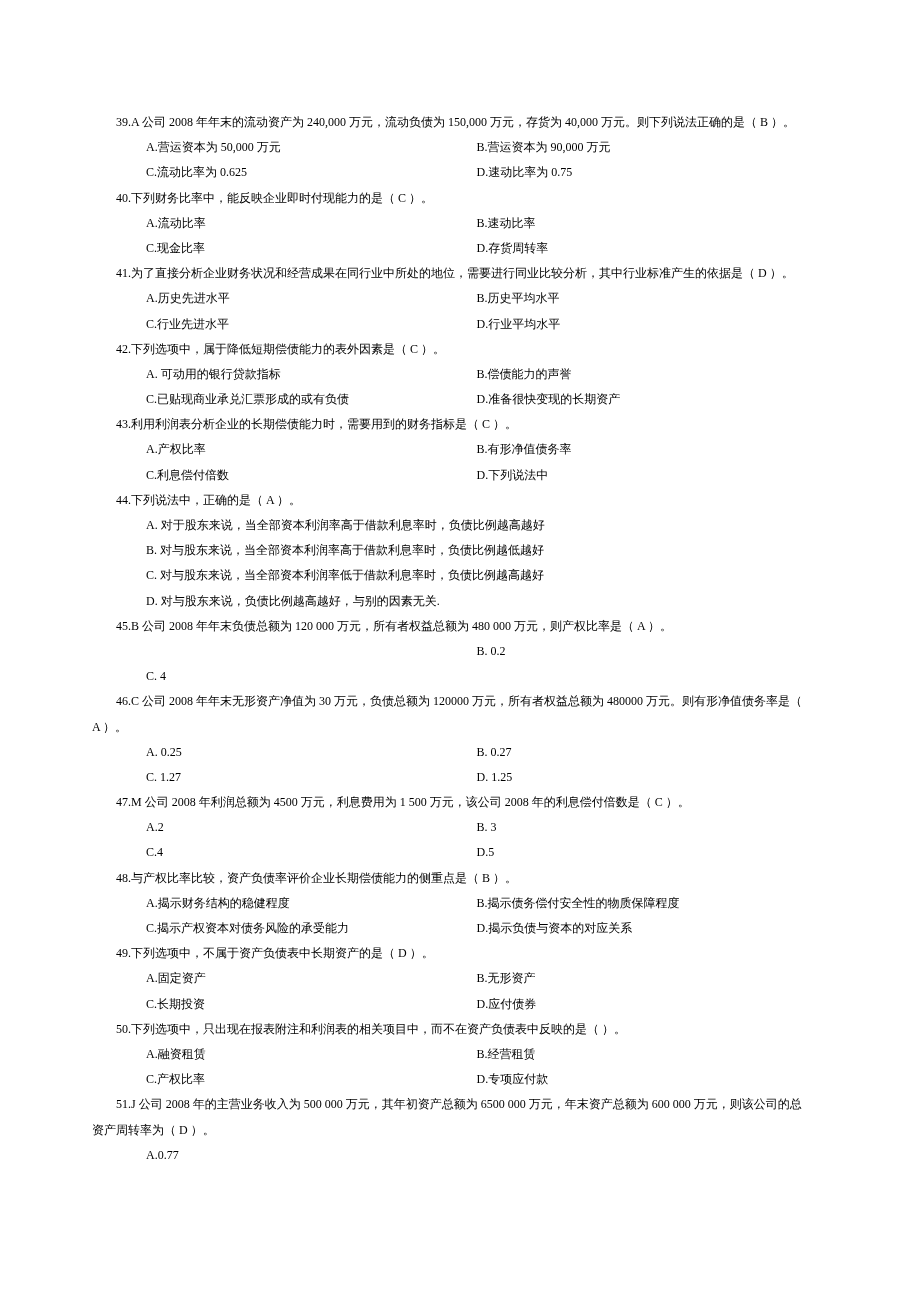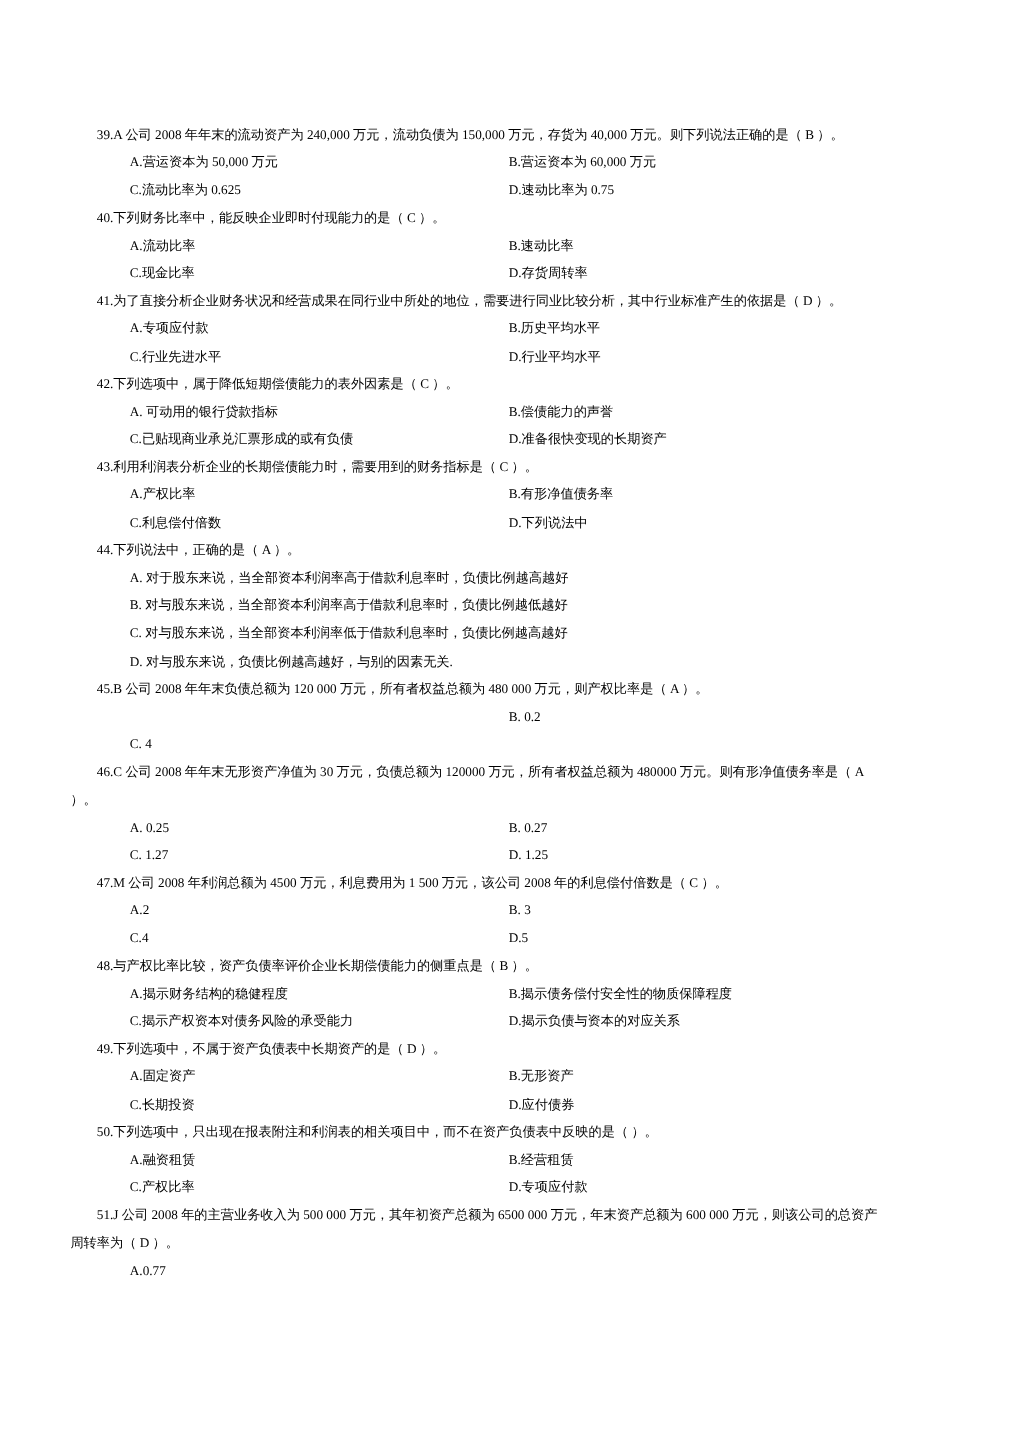--- a/index.html
+++ b/index.html
@@ -7,21 +7,21 @@
     padding:0;
     font-family:"SimSun","宋体",serif;
     font-size:12px;
     color:#000;
     background:#fff;
     line-height:2.1;
   }
   .page{
     width:887px;
     min-height:1302px;
-    padding:110px 80px 60px 64px;
+    padding:110px 80px 60px 92px;
     box-sizing:border-box;
   }
   .question{
   }
   .stem{
     text-indent:2em;
   }
   .options{
     padding-left:4.5em;
   }
@@ -38,21 +38,21 @@
 </head>
 <body>
 
 <div class="page">
 
   <div class="question">
     <div class="stem">39.A 公司 2008 年年末的流动资产为 240,000 万元，流动负债为 150,000 万元，存货为 40,000 万元。则下列说法正确的是（ B  ）。</div>
     <div class="options">
       <div class="options-row">
         <span class="opt">A.营运资本为 50,000 万元</span>
-        <span class="opt">B.营运资本为 60,000 万元</span>
+        <span class="opt">B.营运资本为 90,000 万元</span>
       </div>
       <div class="options-row">
         <span class="opt">C.流动比率为 0.625</span>
         <span class="opt">D.速动比率为 0.75</span>
       </div>
     </div>
   </div>
 
   <div class="question">
     <div class="stem">40.下列财务比率中，能反映企业即时付现能力的是（  C ）。</div>
@@ -65,21 +65,21 @@
         <span class="opt">C.现金比率</span>
         <span class="opt">D.存货周转率</span>
       </div>
     </div>
   </div>
 
   <div class="question">
     <div class="stem">41.为了直接分析企业财务状况和经营成果在同行业中所处的地位，需要进行同业比较分析，其中行业标准产生的依据是（ D  ）。</div>
     <div class="options">
       <div class="options-row">
-        <span class="opt">A.专项应付款</span>
+        <span class="opt">A.历史先进水平</span>
         <span class="opt">B.历史平均水平</span>
       </div>
       <div class="options-row">
         <span class="opt">C.行业先进水平</span>
         <span class="opt">D.行业平均水平</span>
       </div>
     </div>
   </div>
 
   <div class="question">

